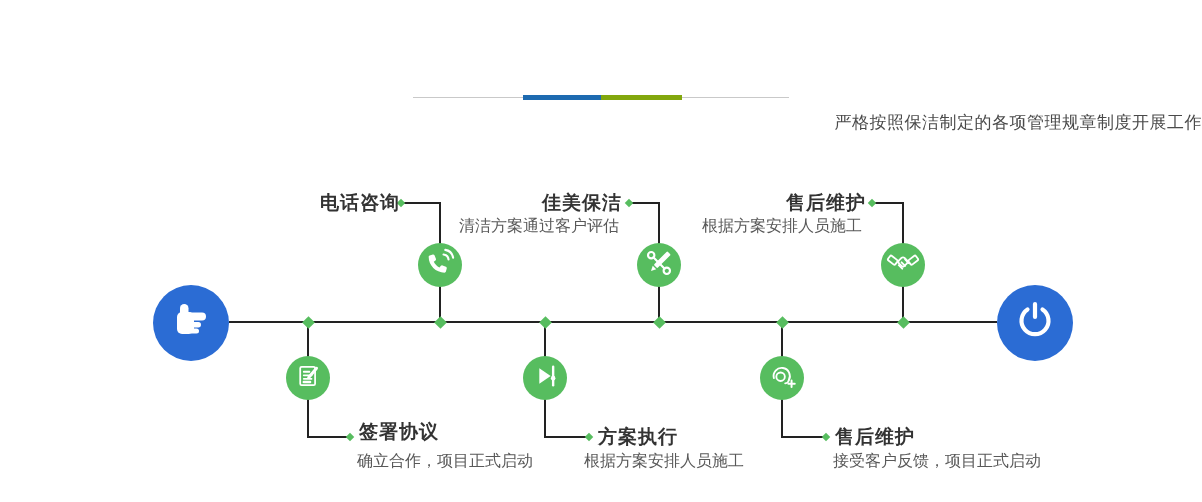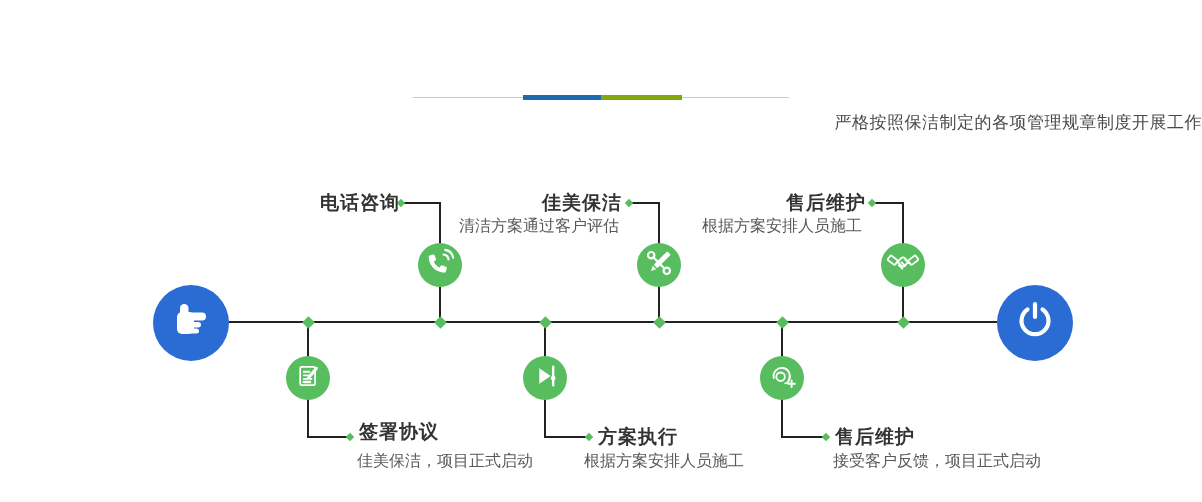--- a/index.html
+++ b/index.html
@@ -196,19 +196,19 @@
     </span>
   </div>
 
   <div class="stitle st-t1">电话咨询</div>
   <div class="stitle st-t2">佳美保洁</div>
   <div class="sdesc sd-t2">清洁方案通过客户评估</div>
   <div class="stitle st-t3">售后维护</div>
   <div class="sdesc sd-t3">根据方案安排人员施工</div>
 
   <div class="stitle st-b1">签署协议</div>
-  <div class="sdesc sd-b1">佳美保洁，项目正式启动</div>
+  <div class="sdesc sd-b1">确立合作，项目正式启动</div>
   <div class="stitle st-b2">方案执行</div>
   <div class="sdesc sd-b2">根据方案安排人员施工</div>
   <div class="stitle st-b3">售后维护</div>
   <div class="sdesc sd-b3">接受客户反馈，项目正式启动</div>
 
 </div>
 
 </body></html>

